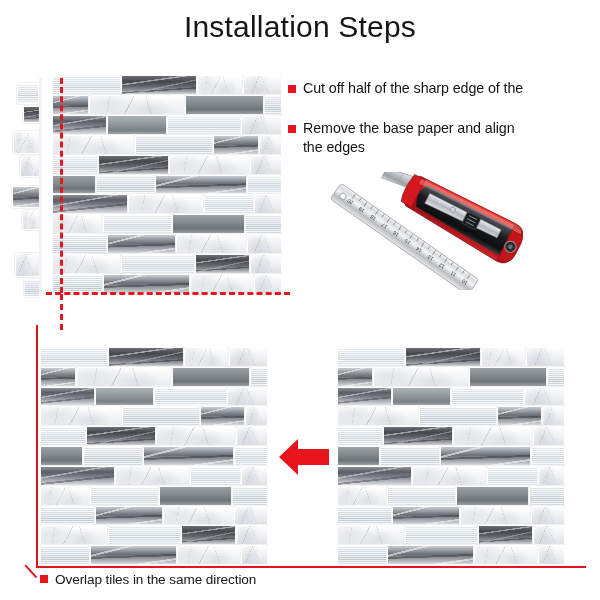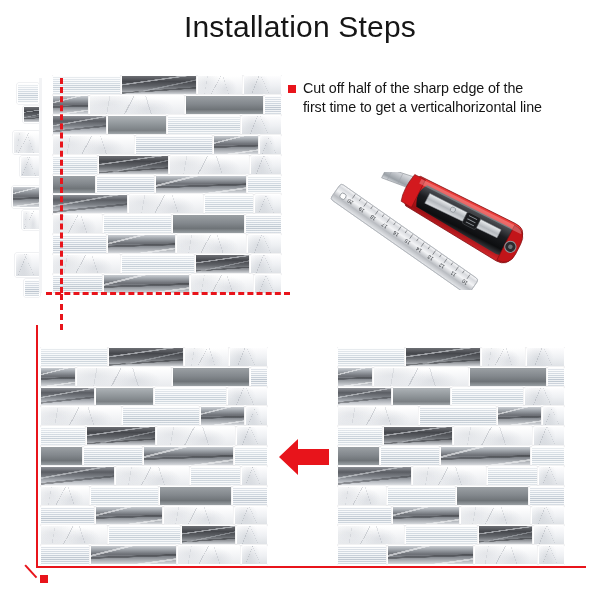--- a/index.html
+++ b/index.html
@@ -240,25 +240,33 @@
     <div class="dash-v" style="left:60px;top:78px;height:215px;"></div>
     <div class="dash-h" style="left:46px;top:292px;width:244px;"></div>
     <div class="dash-v" style="left:60px;top:294px;height:36px;"></div>
   </div>
 
   <div class="bullet-block" id="txt1">
     <div class="bullet-row">
       <div class="bullet-sq"></div>
       <div>
         <div class="bullet-text">Cut off half of the sharp edge of the</div>
-        <div class="bullet-text">first time to get a verticalhorizontal line</div>
       </div>
     </div>
   </div>
 
+  <div class="bullet-block" id="txt2">
+    <div class="bullet-row">
+      <div class="bullet-sq"></div>
+      <div>
+        <div class="bullet-text">Remove the base paper and align</div>
+        <div class="bullet-text">the edges</div>
+      </div>
+    </div>
+  </div>
 
   <div class="tools">
     <svg width="268" height="118" viewBox="0 0 268 118">
       <defs>
         <linearGradient id="steel" x1="0" y1="0" x2="0" y2="1">
           <stop offset="0%" stop-color="#fbfbfc"></stop>
           <stop offset="18%" stop-color="#d8dade"></stop>
           <stop offset="42%" stop-color="#f3f4f6"></stop>
           <stop offset="70%" stop-color="#b9bcc1"></stop>
           <stop offset="100%" stop-color="#e7e9ec"></stop>
@@ -511,16 +519,17 @@
     <div class="arrow" style="left:279px;top:436px;">
       <svg width="50" height="42" viewBox="0 0 50 42">
         <path d="M0 21 L19 3 L19 13 L50 13 L50 29 L19 29 L19 39 Z" fill="#e8141b"></path>
       </svg>
     </div>
   </div>
 
   <div class="bullet-block" id="txt3">
     <div class="bullet-row">
       <div class="bullet-sq"></div>
+      <div class="bullet-text">Overlap tiles in the same direction</div>
     </div>
   </div>
 
 </div>
 
 </body></html>

